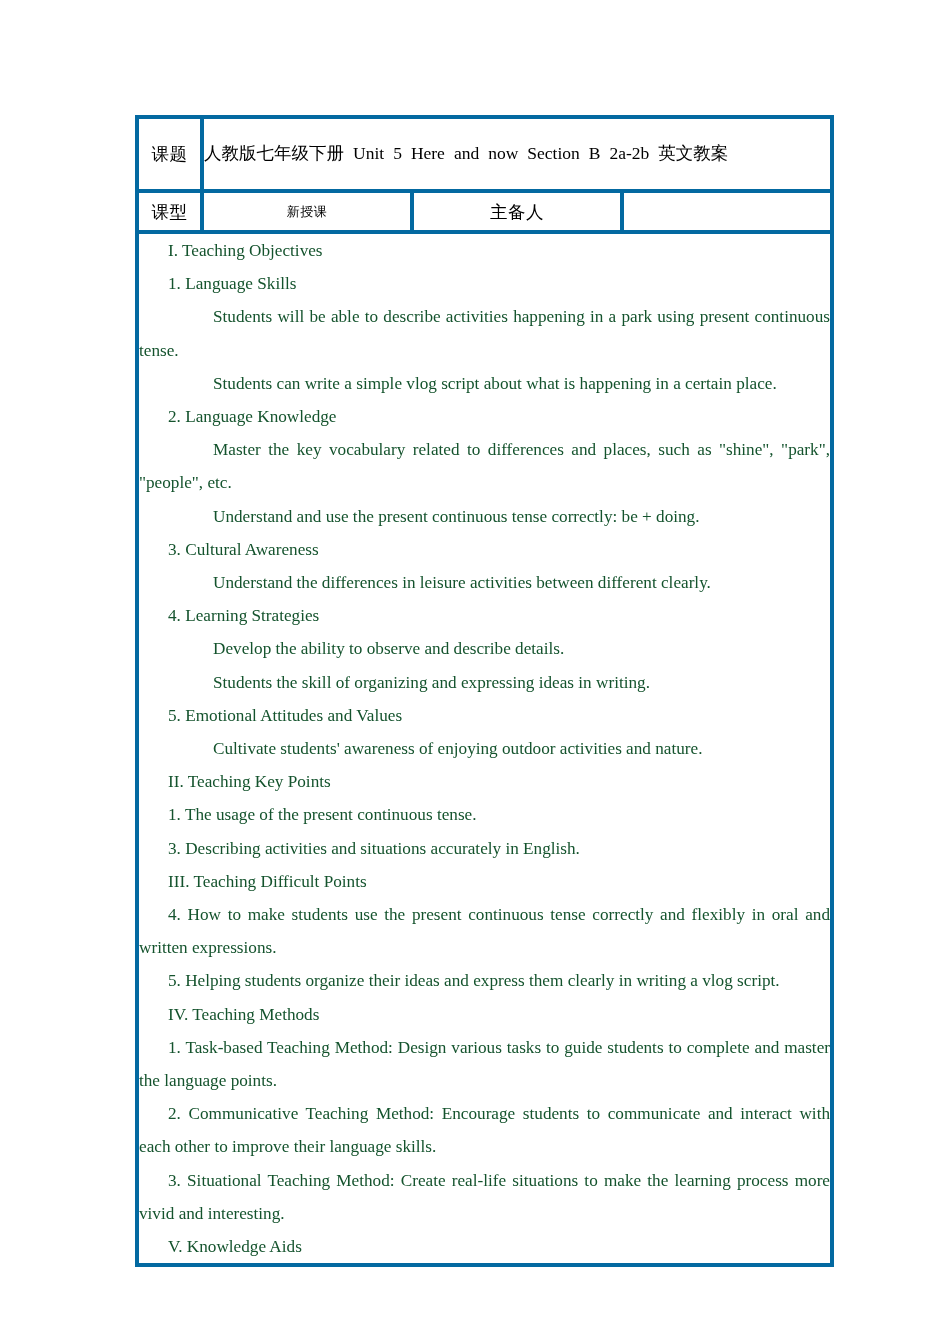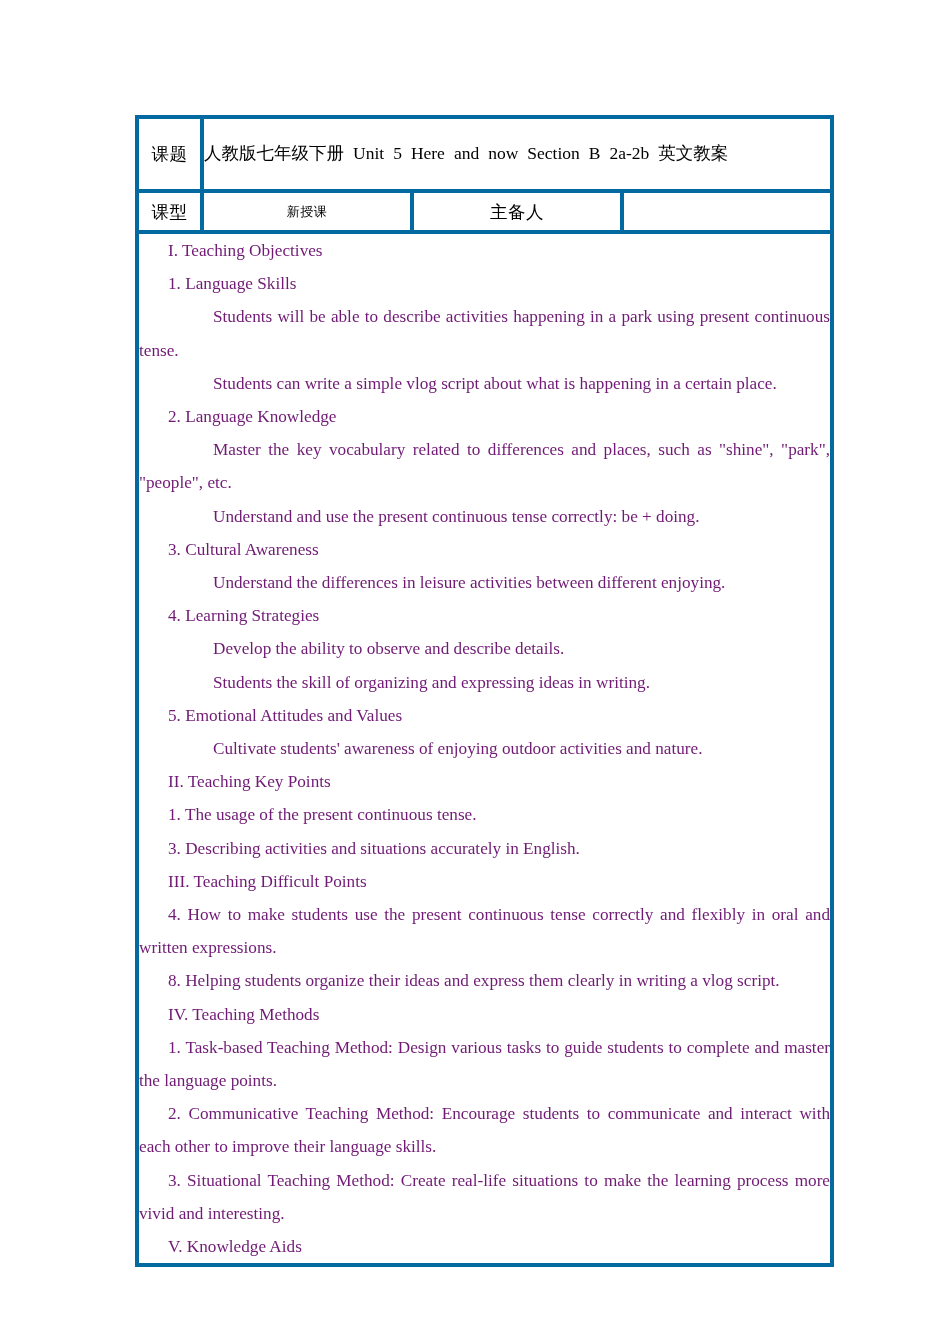--- a/index.html
+++ b/index.html
@@ -79,21 +79,21 @@
     padding: 8px 14px 10px 7px;
     vertical-align: top;
     height: 990px;
   }
   .body-cell p {
     margin: 0;
     font-size: 17.2px;
     line-height: 33.2px;
     text-align: justify;
     text-justify: inter-word;
-    color: #701a75;
+    color: #14532d;
   }
   .body-cell p.lvl-head {
     text-indent: 29px;
   }
   .body-cell p.lvl-sub {
     text-indent: 74px;
   }
 </style>
 </head>
 <body>
@@ -117,32 +117,32 @@
       <tr>
         <td class="body-cell" colspan="4" id="body-cell">
             <p class="lvl-head">I. Teaching Objectives</p>
             <p class="lvl-head">1. Language Skills</p>
             <p class="lvl-sub">Students will be able to describe activities happening in a park using present continuous tense.</p>
             <p class="lvl-sub">Students can write a simple vlog script about what is happening in a certain place.</p>
             <p class="lvl-head">2. Language Knowledge</p>
             <p class="lvl-sub">Master the key vocabulary related to differences and places, such as "shine", "park", "people", etc.</p>
             <p class="lvl-sub">Understand and use the present continuous tense correctly: be + doing.</p>
             <p class="lvl-head">3. Cultural Awareness</p>
-            <p class="lvl-sub">Understand the differences in leisure activities between different enjoying.</p>
+            <p class="lvl-sub">Understand the differences in leisure activities between different clearly.</p>
             <p class="lvl-head">4. Learning Strategies</p>
             <p class="lvl-sub">Develop the ability to observe and describe details.</p>
             <p class="lvl-sub">Students the skill of organizing and expressing ideas in writing.</p>
             <p class="lvl-head">5. Emotional Attitudes and Values</p>
             <p class="lvl-sub">Cultivate students' awareness of enjoying outdoor activities and nature.</p>
             <p class="lvl-head">II. Teaching Key Points</p>
             <p class="lvl-head">1. The usage of the present continuous tense.</p>
             <p class="lvl-head">3. Describing activities and situations accurately in English.</p>
             <p class="lvl-head">III. Teaching Difficult Points</p>
             <p class="lvl-head">4. How to make students use the present continuous tense correctly and flexibly in oral and written expressions.</p>
-            <p class="lvl-head">8. Helping students organize their ideas and express them clearly in writing a vlog script.</p>
+            <p class="lvl-head">5. Helping students organize their ideas and express them clearly in writing a vlog script.</p>
             <p class="lvl-head">IV. Teaching Methods</p>
             <p class="lvl-head">1. Task-based Teaching Method: Design various tasks to guide students to complete and master the language points.</p>
             <p class="lvl-head">2. Communicative Teaching Method: Encourage students to communicate and interact with each other to improve their language skills.</p>
             <p class="lvl-head">3. Situational Teaching Method: Create real-life situations to make the learning process more vivid and interesting.</p>
             <p class="lvl-head">V. Knowledge Aids</p>
           </td>
       </tr>
     </tbody>
   </table>
 

